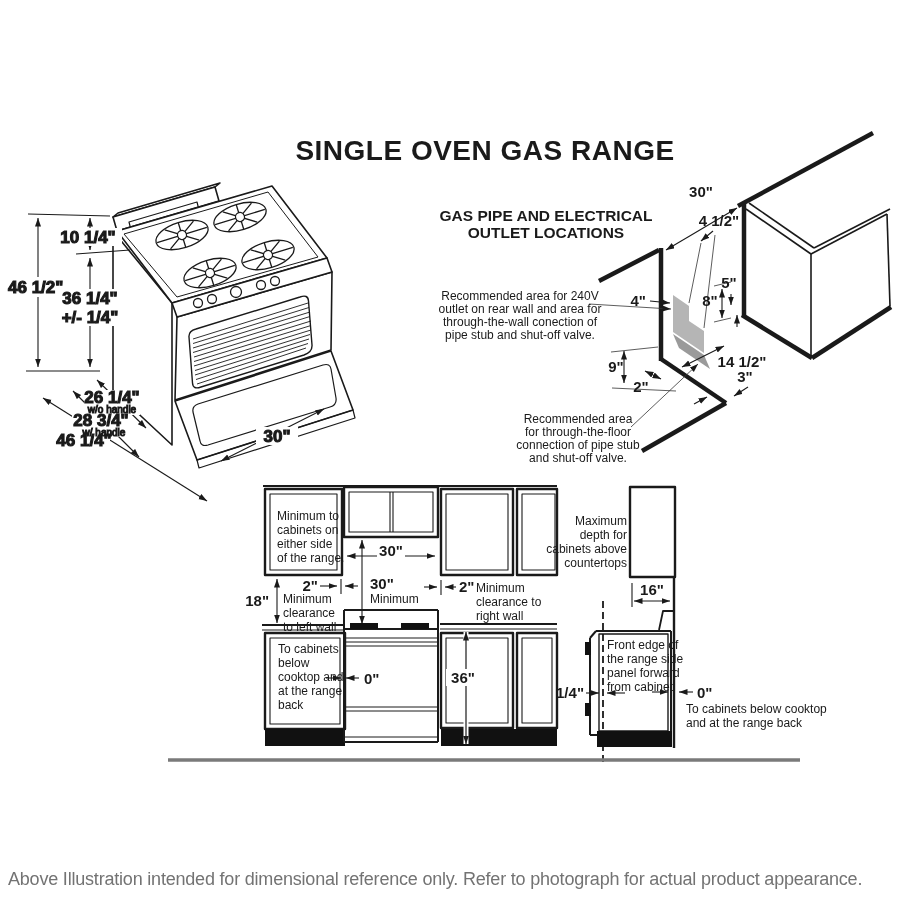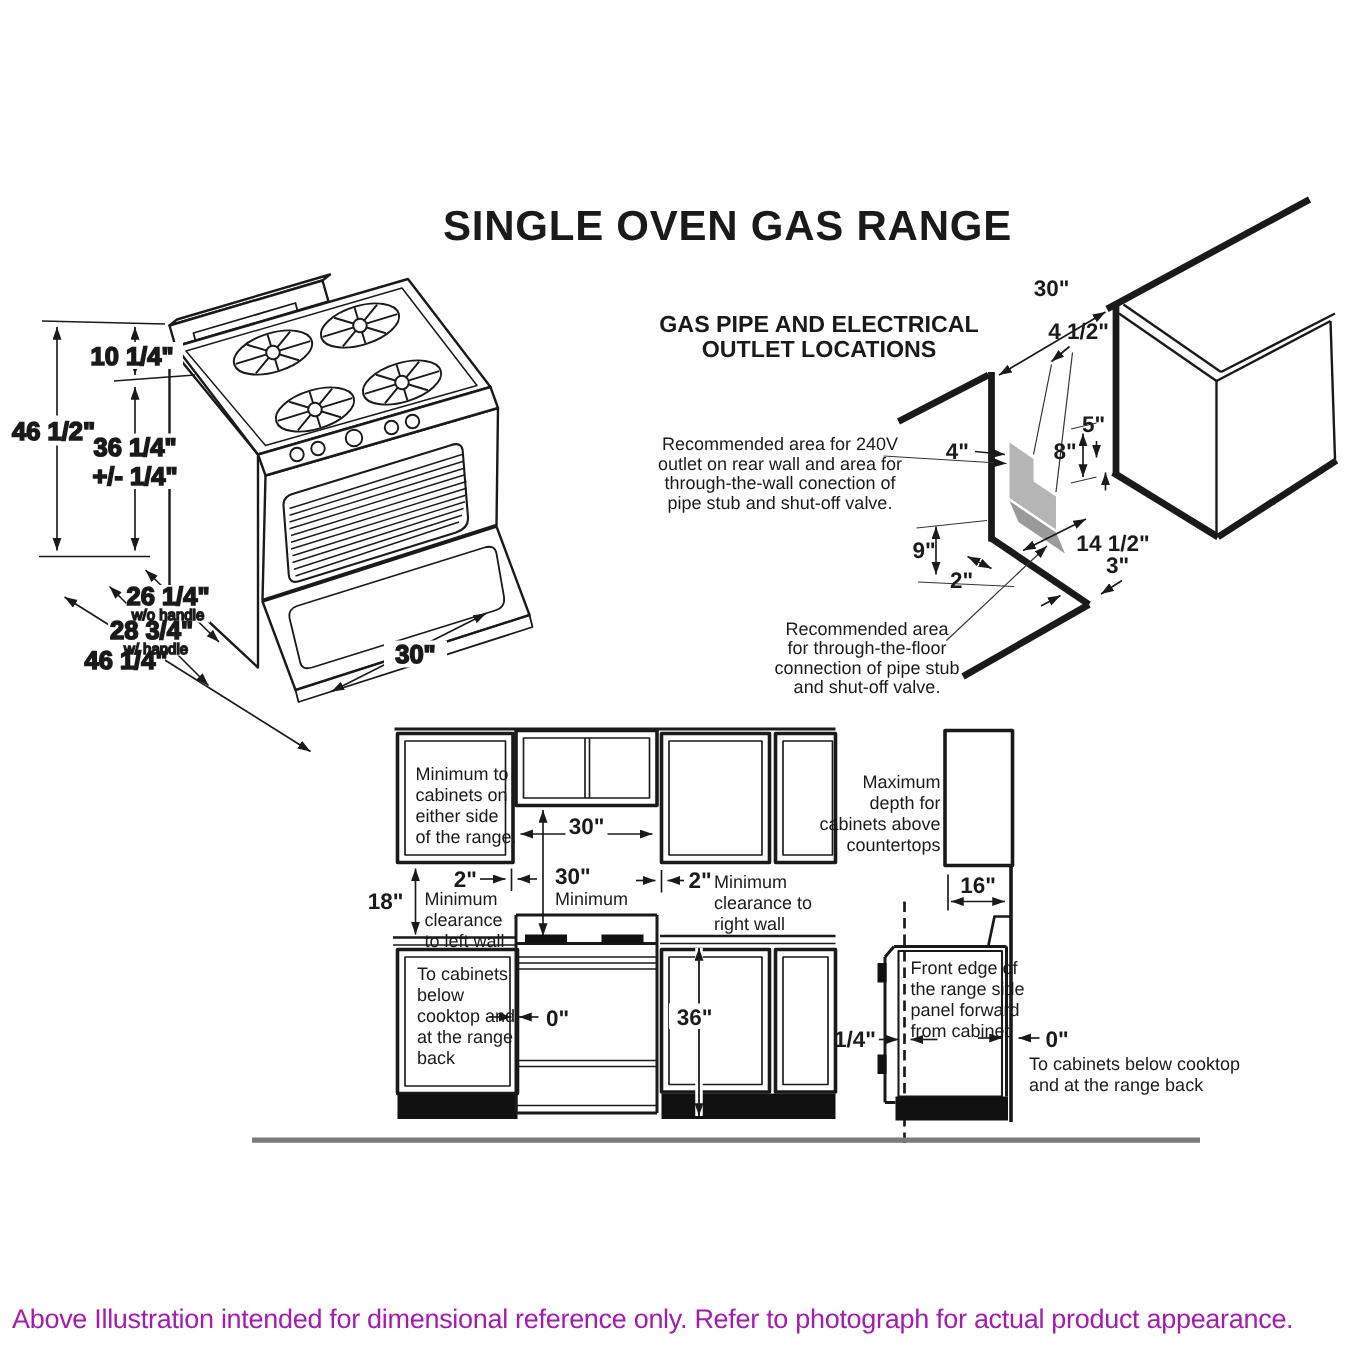--- a/index.html
+++ b/index.html
@@ -2,21 +2,21 @@
 <html><head>
 <meta charset="utf-8">
 <style>
   html,body{margin:0;padding:0;background:#fff;}
   #page{position:relative;width:900px;height:900px;background:#fff;overflow:hidden;
         font-family:"Liberation Sans",sans-serif;color:#1a1a1a;border-radius:14px;}
   .abs{position:absolute;}
   #title{top:135px;left:70px;width:830px;text-align:center;
          font-size:28px;font-weight:bold;letter-spacing:.5px;color:#1a1a1a;}
   #footer{top:869px;left:8px;width:890px;font-size:18px;font-weight:normal;
-          color:#a21caf;letter-spacing:-0.2px;}
+          color:#737373;letter-spacing:-0.2px;}
   svg{position:absolute;overflow:visible;}
   svg text{font-family:"Liberation Sans",sans-serif;fill:#1a1a1a;}
   .dim{font-size:15px;font-weight:bold;}
   .dimL{font-size:17px;font-weight:bold;}
   .note{font-size:12px;}
   .noteS{font-size:10px;}
   .gtitle{font-size:15.5px;font-weight:bold;}
   .mid{text-anchor:middle;}
   .end{text-anchor:end;}
   .art{stroke:#1a1a1a;fill:none;stroke-width:1.6;stroke-linejoin:round;}

